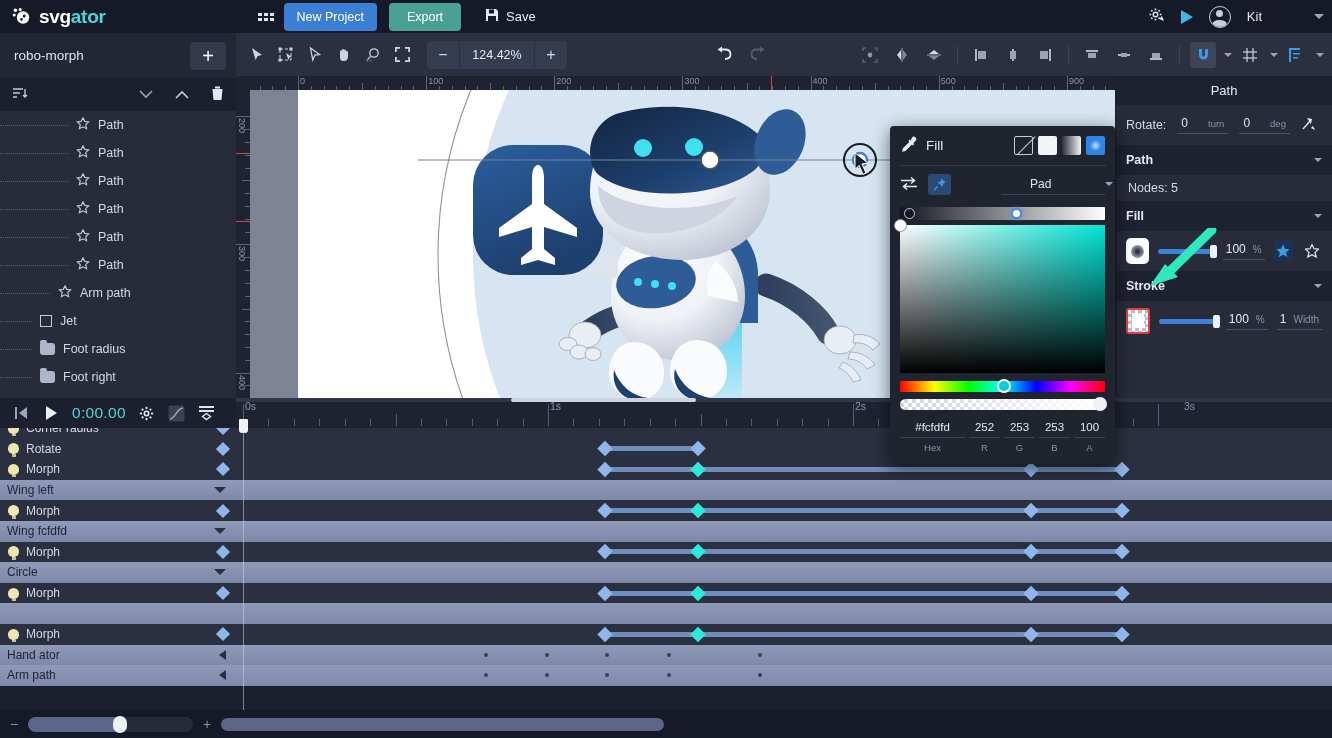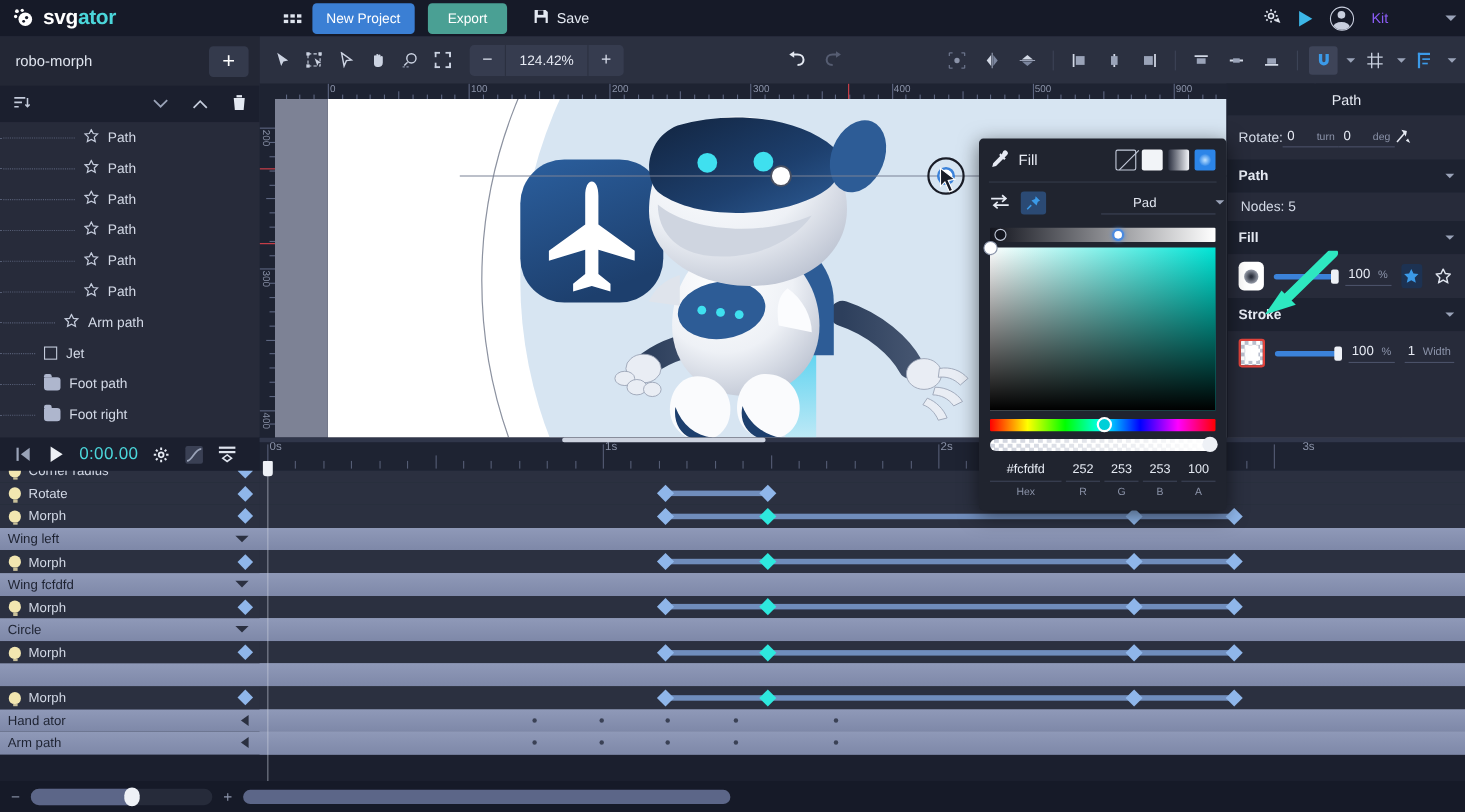--- a/index.html
+++ b/index.html
@@ -45,21 +45,21 @@
     display: flex; align-items: center; gap: 16px;
   }
   .avatar {
     width: 22px; height: 22px; border-radius: 50%;
     border: 1.5px solid #c8cedd; position: relative; overflow: hidden;
   }
   .avatar::before { content: ""; position: absolute; width: 7px; height: 7px; border-radius: 50%;
     background: #c8cedd; left: 6px; top: 3.5px; }
   .avatar::after { content: ""; position: absolute; width: 15px; height: 9px; border-radius: 50% 50% 0 0;
     background: #c8cedd; left: 2px; top: 13px; }
-  .user-name { font-size: 13px; color: #8b5cf6; }
+  .user-name { font-size: 13px; color: #e5e5e5; }
   .caret-d { width: 0; height: 0; border-left: 5px solid transparent; border-right: 5px solid transparent;
     border-top: 5px solid #9aa3b8; }
   .play-tri { width: 0; height: 0; border-top: 7px solid transparent; border-bottom: 7px solid transparent;
     border-left: 12px solid #3cb7e8; cursor: pointer; }
 
   
   .leftpanel {
     position: absolute; left: 0; top: 33px; width: 236px; height: 365px;
     background: #232735;
   }
@@ -196,21 +196,21 @@
     border-bottom: 1px solid #3c4356; }
   .vlbl { font-size: 9.5px; color: #8b93a9; padding-top: 4px; }
 
   
   .rightpanel {
     position: absolute; left: 1115px; top: 76px; width: 217px; height: 322px;
     background: #272b3a; border-left: 1px solid #1b1f2e;
   }
   .rp-title { height: 29px; line-height: 29px; text-align: center;
     font-size: 13px; color: #e6eaf3; background: #1d2230; }
-  .rp-rotrow { height: 40px; display: flex; align-items: center; gap: 0; padding: 0 10px;
+  .rp-rotrow { height: 40px; display: flex; align-items: center; gap: 11px; padding: 0 10px;
     background: #272b3a; }
   .rp-lbl { font-size: 12.5px; color: #d3d9e6; }
   .inp-u { display: flex; align-items: baseline; gap: 20px; border-bottom: 1px solid #4a5168;
     padding: 0 4px 3px 4px; }
   .inp-u .v { font-size: 12px; color: #e6eaf3; }
   .inp-u .u { font-size: 9.5px; color: #8b93a9; }
   .rp-sect { height: 30px; display: flex; align-items: center; justify-content: space-between;
     padding: 0 10px; background: #1d2230; font-size: 12.5px; font-weight: 700; color: #e6eaf3;
     cursor: pointer;}
   .nodes-line { font-size: 12.5px; color: #d3d9e6; padding: 6px 0 6px 12px; }
@@ -454,21 +454,21 @@
           <span>Arm path</span>
         </div>
         <div class="layer-row">
           <span class="tree-dots" style="width:32px;"></span>
           <span class="sq-ico"></span>
           <span>Jet</span>
         </div>
         <div class="layer-row">
           <span class="tree-dots" style="width:32px;"></span>
           <span class="folder-ico"></span>
-          <span>Foot path</span>
+          <span>Foot radius</span>
         </div>
         <div class="layer-row">
           <span class="tree-dots" style="width:32px;"></span>
           <span class="folder-ico"></span>
           <span>Foot right</span>
         </div>
       </div>
   </div>
 
   <div class="toolbar">

